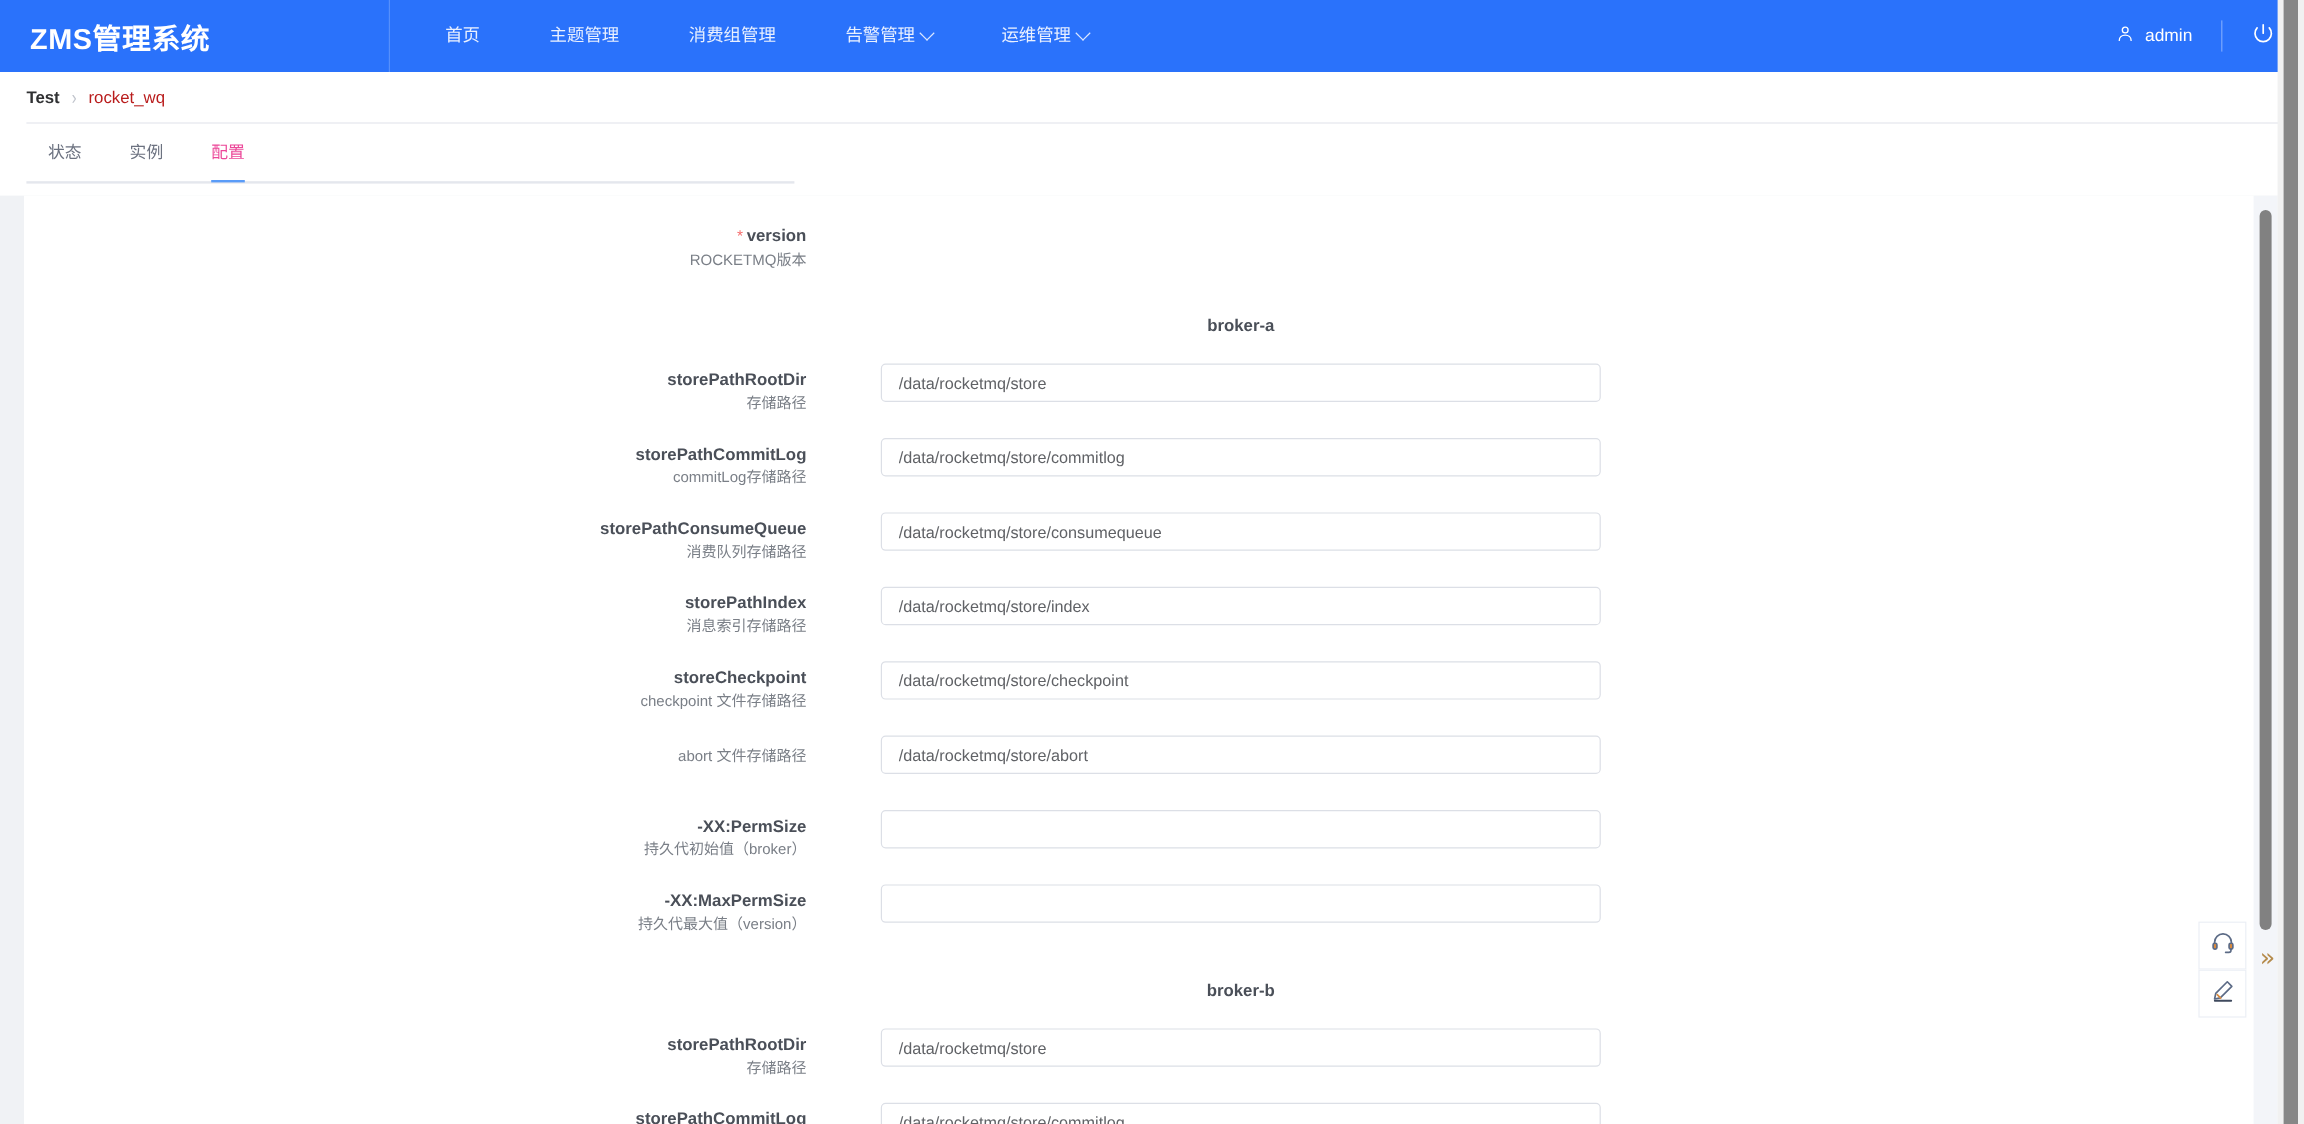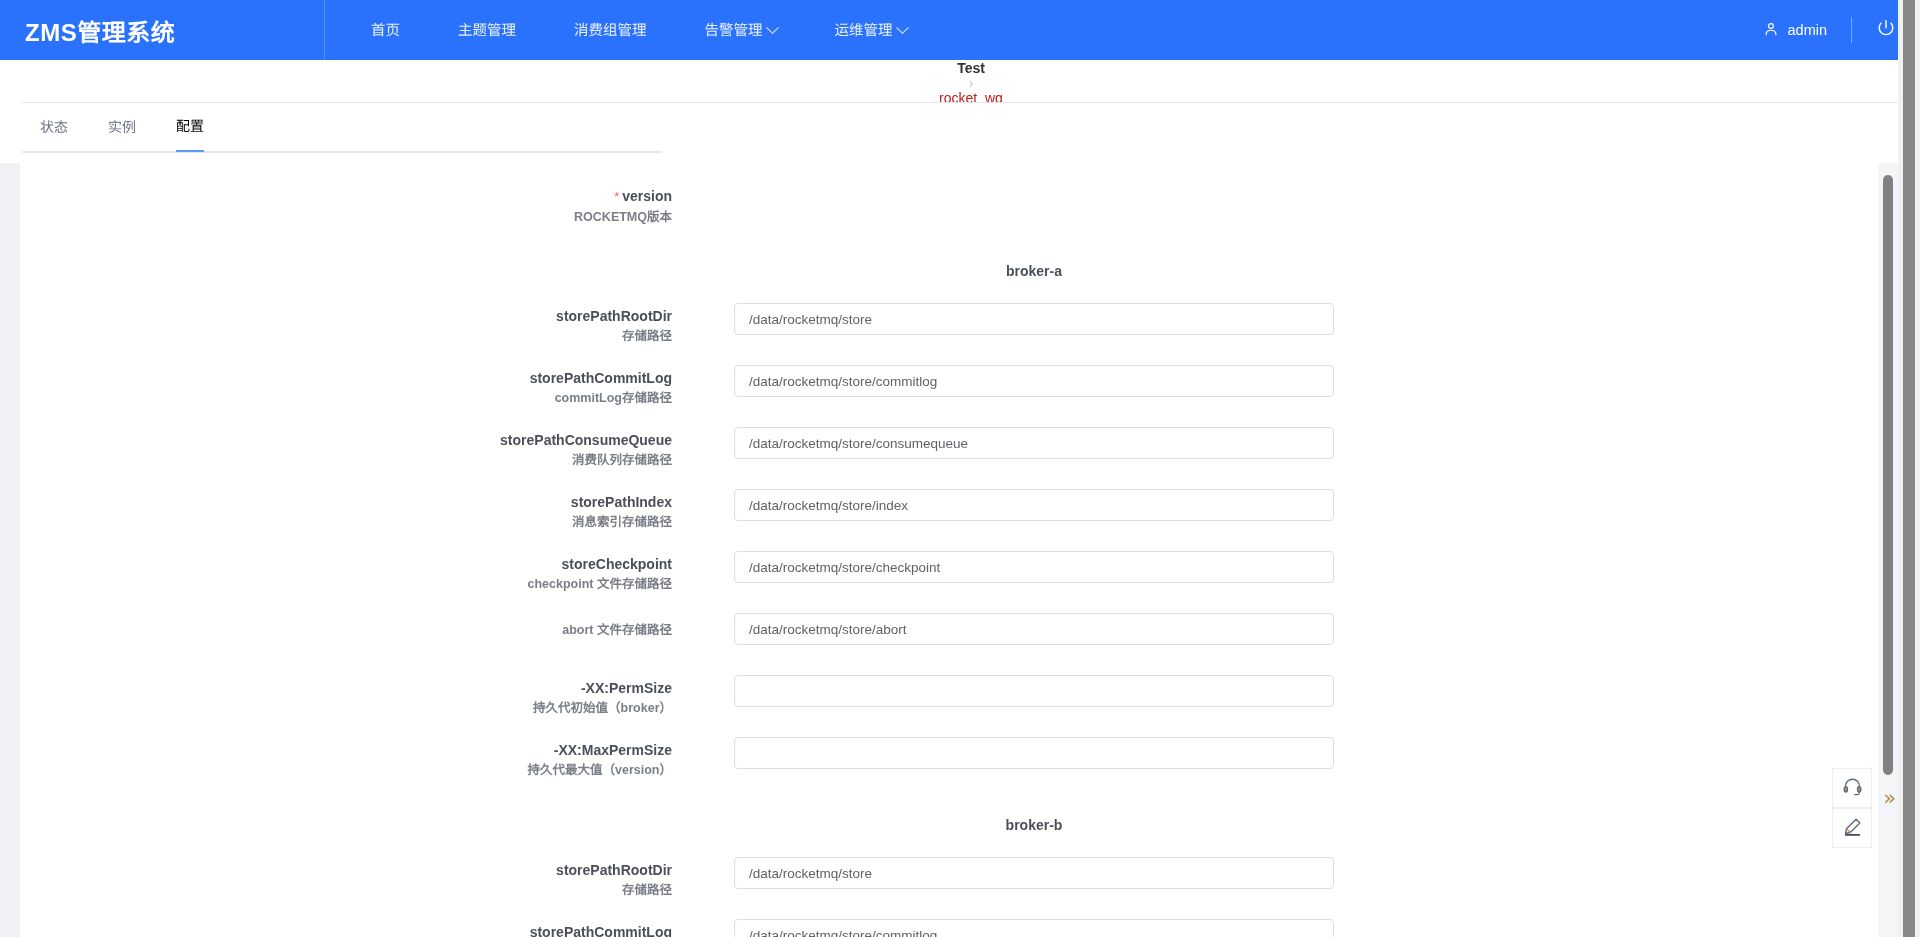--- a/index.html
+++ b/index.html
@@ -102,21 +102,20 @@
   
   .breadcrumb {
     position: absolute;
     top: 60px; left: 0;
     width: 1920px;
     height: 42px;
     display: flex;
     align-items: center;
     padding-left: 22px;
     background: #ffffff;
-    flex-direction: column;
   }
   .bc-item {
     font-size: 14px;
     color: #303133;
     font-weight: bold;
     cursor: pointer;
   }
   .bc-item.last {
     font-weight: normal;
     color: #b91c1c;
@@ -155,21 +154,21 @@
   .tab {
     font-size: 14px;
     color: #6c7280;
     padding: 0 20px;
     height: 49px;
     line-height: 49px;
     cursor: pointer;
     position: relative;
     white-space: nowrap;
   }
-  .tab.active { color: #000000; font-family: Liberation Mono, monospace; }
+  .tab.active { color: #ec4899; }
   .tab.active::after {
     content: "";
     position: absolute;
     left: 20px; right: 20px;
     bottom: 0;
     height: 2px;
     background: #5a9cf8;
     z-index: 2;
   }
   .tabs-underline {
@@ -232,21 +231,21 @@
   .req-star {
     color: #f56c6c;
     font-weight: normal;
     margin-right: 3px;
     font-size: 13px;
   }
   .label-sub {
     display: block;
     font-size: 12.5px;
     color: #7a7f87;
-    font-weight: bold;
+    font-weight: normal;
     margin-top: 5px;
     white-space: nowrap;
   }
   .form-control {
     flex: 0 0 600px;
     width: 600px;
     margin-left: 50px;
     margin-top: 3px;
   }
   .inp {

